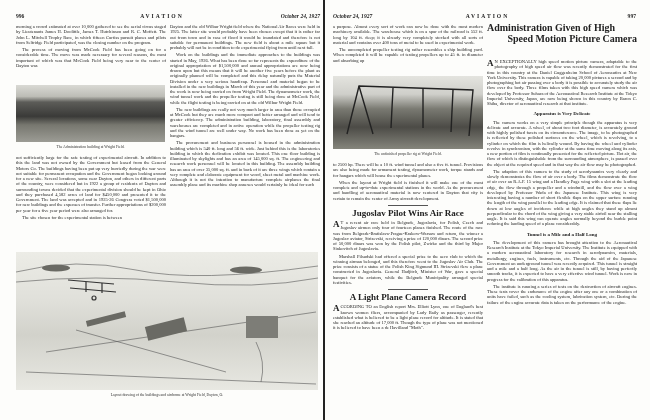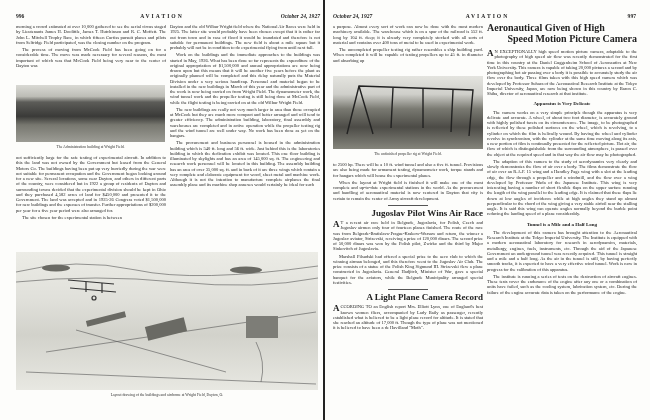--- a/index.html
+++ b/index.html
@@ -11,21 +11,21 @@
   .gutter { position:absolute; left:323px; top:0; width:2px; height:420px; background:#222; }
   .runhead { position:absolute; top:13px; font-size:5.6px; width:100%; }
   .runhead .pn { position:absolute; font-weight:bold; }
   .runhead .mag { position:absolute; left:0; right:0; text-align:center; letter-spacing:2px; font-weight:bold; }
   .runhead .dt { position:absolute; font-style:italic; font-weight:bold; }
   .col { position:absolute; font-size:4.55px; line-height:5.25px; text-align:justify; }
   .col p { margin:0; text-indent:6px; }
   .col p + p { margin-top:2px; }
   .fig { position:absolute; background:#9a9a94; overflow:hidden; }
   .caption { position:absolute; font-size:3.8px; text-align:center; color:#333; }
-  .headline { font-family:"Liberation Serif",serif; font-weight:bold; text-align:right; color:#222; }
+  .headline { font-family:"Liberation Serif",serif; font-weight:bold; text-align:center; color:#222; }
   .rule { height:0; border-top:0.6px solid #555; width:40px; margin:4px auto; }
   .subhead { font-weight:bold; text-align:center; font-size:5px; margin:5px 0 3px; }
   .dropcap { font-size:9px; font-weight:bold; float:left; line-height:8px; margin-right:1px; }
   .photo-admin { background:linear-gradient(180deg,#d9d9d4 0%,#bdbdb6 20%,#5c5c58 30%,#3a3a38 55%,#77776f 70%,#9c9c95 100%); }
   .photo-rig { background:linear-gradient(180deg,#e4e4df 0%,#cfcfca 25%,#7a7a72 45%,#4c4b46 70%,#85857c 100%); }
   .sketch { background:linear-gradient(180deg,#ecece6 0%,#e0e0da 35%,#d2d2cb 60%,#e8e8e2 100%); }
 </style>
 </head>
 <body>
 
@@ -114,22 +114,22 @@
     <div class="rule"></div>
     <div class="headline" style="font-size:9px; margin:5px 0 4px;">Jugoslav Pilot Wins Air Race</div>
     <p style="text-indent:0"><span class="dropcap">A</span><span>T a recent air race held in Belgrade, Jugoslavia, for Polish, Czech and Jugoslav airmen only four of fourteen planes finished. The route of the race was from Belgrade-Bratislava-Prague-Krakow-Warsaw and return, the winner a Jugoslav aviator, Strizevski, receiving a prize of 120,000 dinars. The second prize of 50,000 dinars was won by the Polish pilot, Zwirko and the third by Major Sinkovitch of Jugoslavia.</span></p>
     <p>Marshall Pilsudski had offered a special prize to the aero club to which the winning airman belonged, and this therefore went to the Jugoslav Air Club. The prize consists of a statue of the Polish King Sigmund III. Strizevski flew a plane constructed in Jugoslavia. General Hadjitch, Minister of War, gave a special banquet for the aviators, while the Belgrade Municipality arranged special festivities.</p>
     <div class="rule"></div>
     <div class="headline" style="font-size:9px; margin:5px 0 4px;">A Light Plane Camera Record</div>
     <p style="text-indent:0"><span class="dropcap">A</span><span>CCORDING TO an English report Mrs. Elliott Lynn, one of England's best known women fliers, accompanied by Lady Baily as passenger, recently established what is believed to be a light plane record for altitude. It is stated that she reached an altitude of 17,000 ft. Though the type of plane was not mentioned it is believed to have been a de Havilland "Moth".</span></p>
   </div>
 
   <div class="col" style="left:162px; top:22px; width:150px;">
-    <div class="headline" style="font-size:10px; text-align:left; line-height:11px;">Aeronautical Given of High</div>
-    <div class="headline" style="font-size:10px; text-align:right; line-height:11px; margin-bottom:5px;">Speed Motion Picture Camera</div>
+    <div class="headline" style="font-size:10px; text-align:left; line-height:11px;">Administration Given of High</div>
+    <div class="headline" style="font-size:10px; text-align:right; line-height:11px; margin-bottom:15px;">Speed Motion Picture Camera</div>
     <p style="text-indent:0"><span class="dropcap">A</span><span>N EXCEPTIONALLY high speed motion picture camera, adaptable to the photography of high speed air flow was recently demonstrated for the first time in this country at the Daniel Guggenheim School of Aeronautics at New York University. This camera is capable of taking 20,000 pictures a second and by photographing hot air passing over a body it is possible to accurately study the air flow over the body. Three films taken with this high speed camera which was developed by Professor Suhara of the Aeronautical Research Institute at the Tokyo Imperial University, Japan, are now being shown in this country by Baron C. Shiba, director of aeronautical research at that institute.</span></p>
     <div class="subhead">Apparatus is Very Delicate</div>
     <p>The camera works on a very simple principle though the apparatus is very delicate and accurate. A wheel, of about two foot diameter, is accurately ground with highly polished facets on its circumference. The image, to be photographed is reflected by these polished surfaces on the wheel, which is revolving, to a cylinder on which the film is helically wound. By having the wheel and cylinder revolve in synchronism, with the cylinder at the same time moving along its axis, a new portion of film is continually presented for the reflected picture. Hot air, the flow of which is distinguishable from the surrounding atmosphere, is passed over the object at the required speed and in that way the air flow may be photographed.</p>
     <p>The adaption of this camera to the study of aerodynamics very clearly and slowly demonstrates the flow of air over a body. The films demonstrate the flow of air over an R.A.F. 15 wing and a Handley Page wing with a slot at the leading edge, the flow through a propeller and a windmill, and the flow over a wing developed by Professor Wada of the Japanese Institute. This wing is very interesting having a number of short flexible flaps on the upper surface running the length of the wing parallel to the leading edge. It is claimed that these flaps lie down at low angles of incidence while at high angles they stand up almost perpendicular to the chord of the wing giving a very stable airfoil near the stalling angle. It is said this wing can operate angles normally beyond the burble point reducing the landing speed of a plane considerably.</p>
     <div class="subhead">Tunnel is a Mile and a Half Long</div>
     <p>The development of this camera has brought attention to the Aeronautical Research Institute at the Tokyo Imperial University. The Institute is equipped with a modern aeronautical laboratory for research in aerodynamics, materials, metallurgy, engines, fuels, instruments, etc. Through the aid of the Japanese Government an underground tunnel was recently acquired. This tunnel is straight and a mile and a half long. As the air in the tunnel is still, by having perfectly smooth tracks, it is expected to have a very effective wind tunnel. Work is now in progress for the calibration of this apparatus.</p>
     <p>The institute is running a series of tests on the destruction of aircraft engines. These tests cover the endurance of the engine after any one or a combination of units have failed, such as the cooling system, lubrication system, etc. During the failure of the engine accurate data is taken on the performance of the engine.</p>
   </div>
 </div>
 

